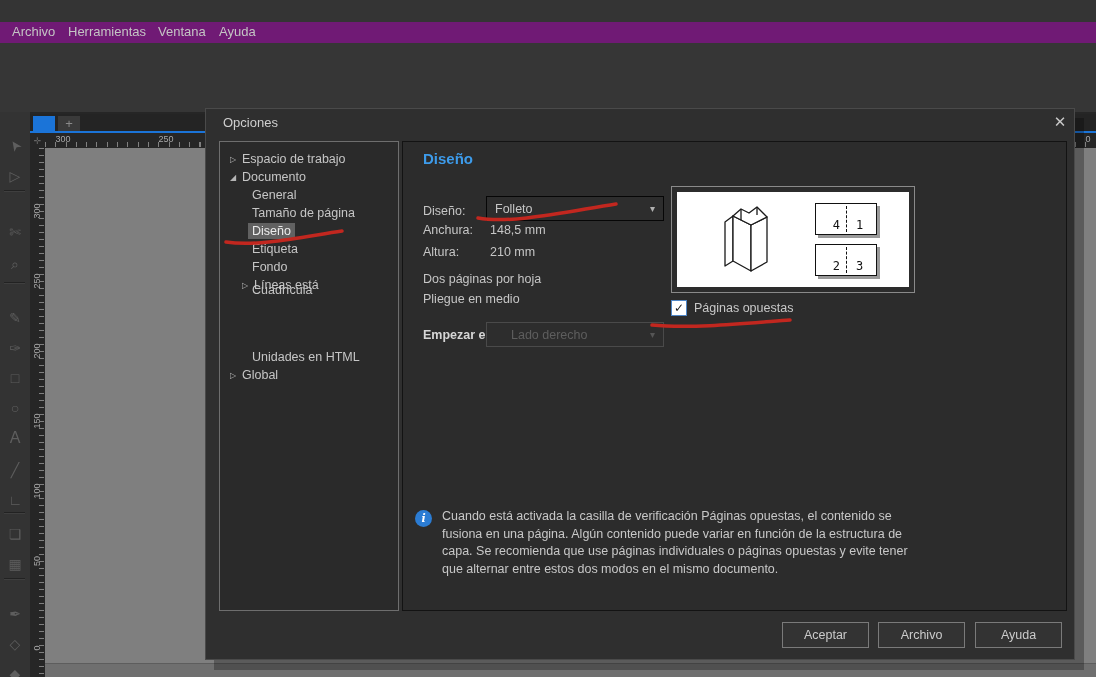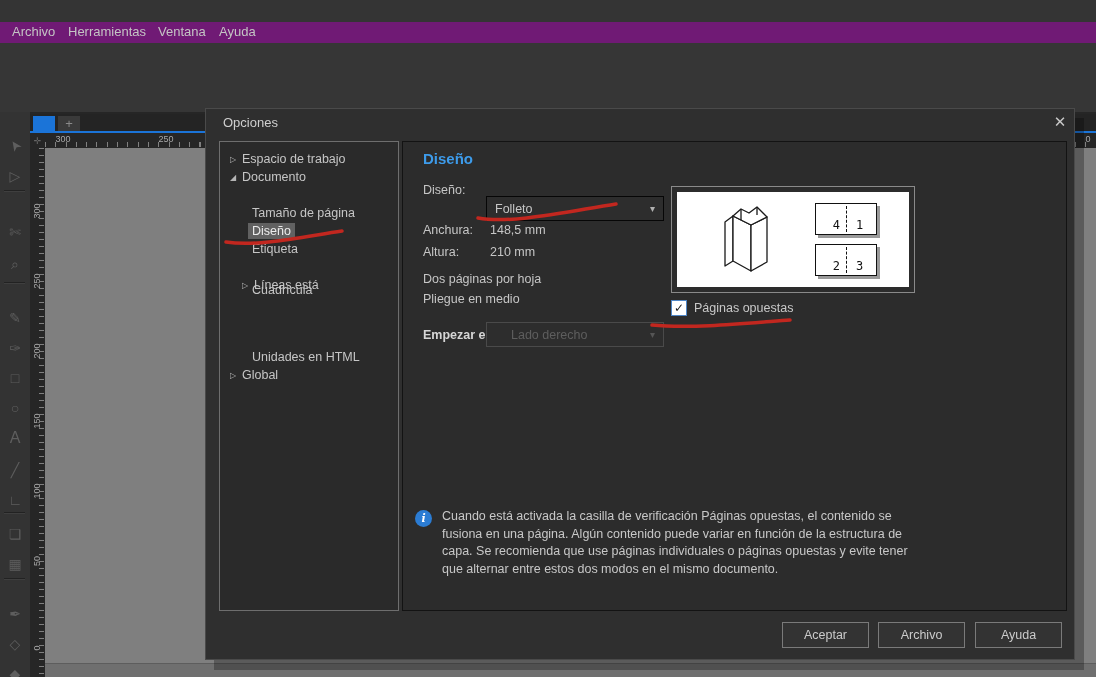--- a/index.html
+++ b/index.html
@@ -368,31 +368,39 @@
       <div class="titem" style="top:8px">
         <span style="width:8px"></span>
           <span class="arr">▷</span>
         <span class="tl">Espacio de trabajo</span>
       </div>
       <div class="titem" style="top:26px">
         <span style="width:8px"></span>
           <span class="arr">◢</span>
         <span class="tl">Documento</span>
       </div>
+      <div class="titem" style="top:44px">
+        <span style="width:28px"></span>
+          <span class="tl">General</span>
+      </div>
       <div class="titem" style="top:62px">
         <span style="width:28px"></span>
           <span class="tl">Tamaño de página</span>
       </div>
       <div class="titem" style="top:80px">
         <span style="width:28px"></span>
           <span class="tl sel">Diseño</span>
       </div>
       <div class="titem" style="top:98px">
         <span style="width:28px"></span>
           <span class="tl">Etiqueta</span>
+      </div>
+      <div class="titem" style="top:116px">
+        <span style="width:28px"></span>
+          <span class="tl">Fondo</span>
       </div>
       <div class="titem" style="top:134px">
         <span style="width:20px"></span>
           <span class="arr">▷</span>
         <span class="tl">Líneas está</span>
       </div>
       <div class="titem" style="top:139px">
         <span style="width:28px"></span>
           <span class="tl">Cuadrícula</span>
       </div>
@@ -403,21 +411,21 @@
       <div class="titem" style="top:224px">
         <span style="width:8px"></span>
           <span class="arr">▷</span>
         <span class="tl">Global</span>
       </div>
     </div>
 
     <div class="abs content">
       <span class="abs heading">Diseño</span>
 
-      <span class="flabel" style="left:20px;top:41px">Diseño:</span>
+      <span class="flabel" style="left:20px;top:62px">Diseño:</span>
       <div class="ddown" style="left:83px;top:54px">
         <span>Folleto</span>
         <span class="cx">▾</span>
       </div>
 
       <span class="flabel" style="left:20px;top:81px">Anchura:</span>
       <span class="fvalue" style="left:87px;top:81px">148,5 mm</span>
       <span class="flabel" style="left:20px;top:103px">Altura:</span>
       <span class="fvalue" style="left:87px;top:103px">210 mm</span>
 

